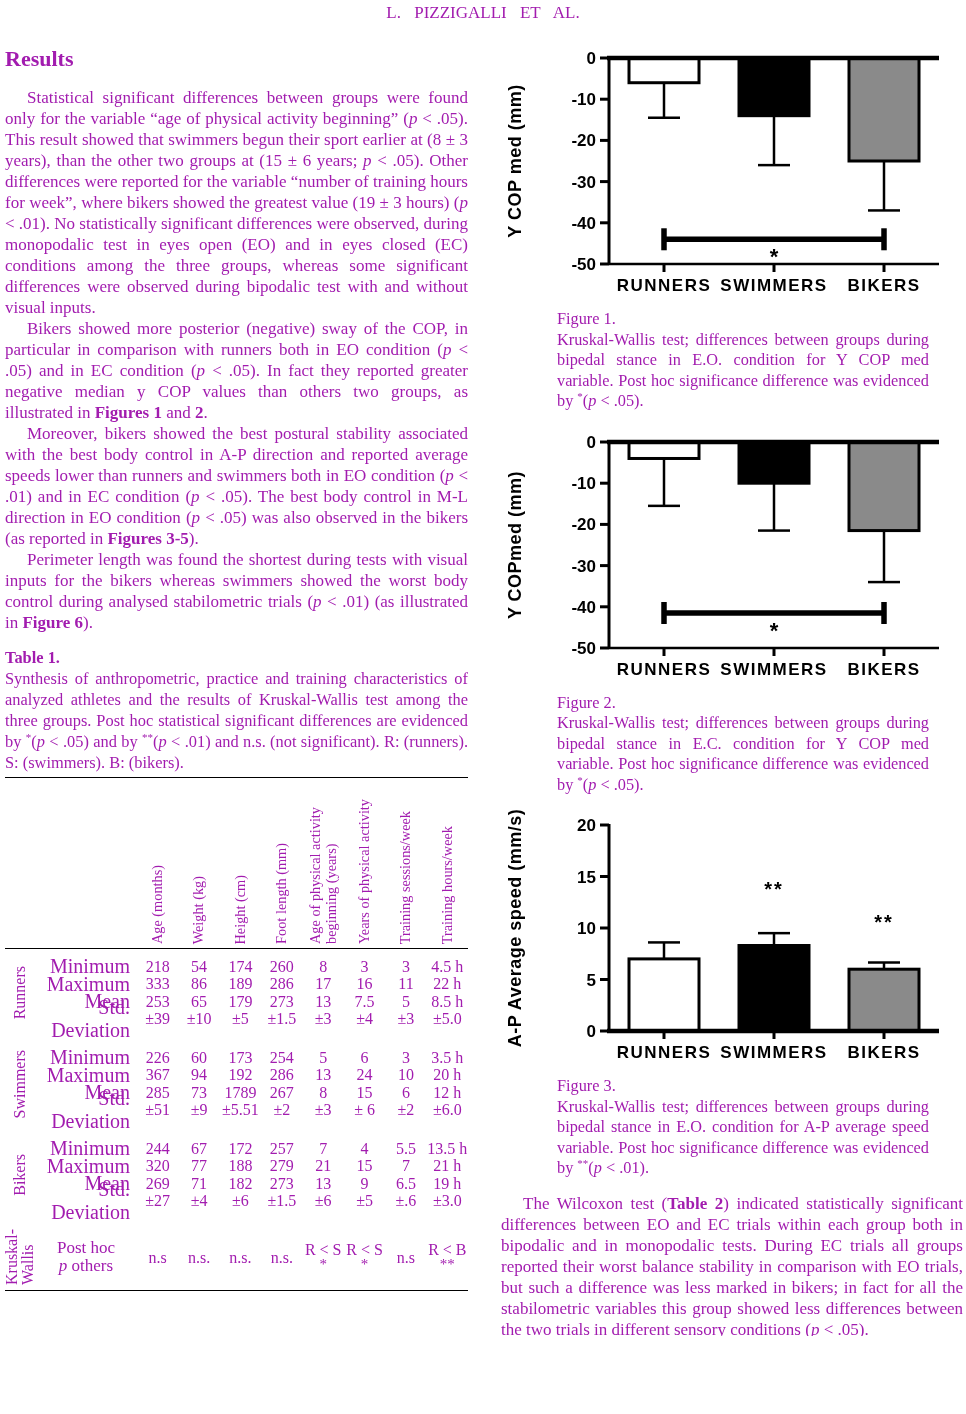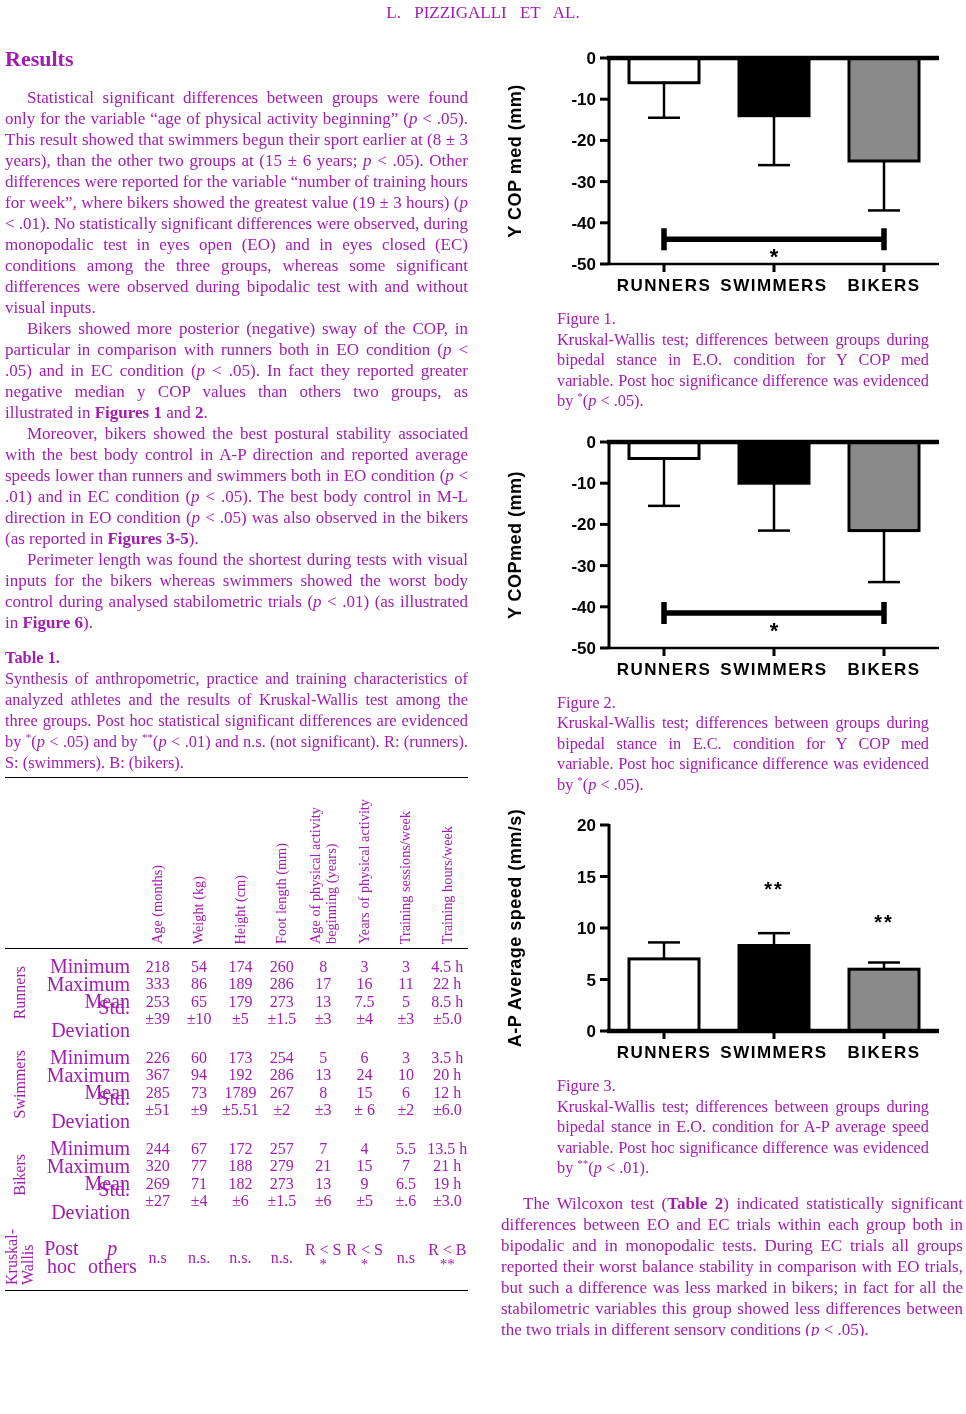--- a/index.html
+++ b/index.html
@@ -21,22 +21,22 @@
   .vtext{writing-mode:vertical-rl;transform:rotate(180deg);font-size:14.3px;line-height:15.5px;
          white-space:pre-line;}
   .ggrid{grid-auto-rows:17.5px;align-items:center;}
   .g-first{padding-top:9px;margin-top:0;}
   .g-next{margin-top:21px;}
   .glabel{display:flex;align-items:center;justify-content:center;height:100%;}
   .glabel .vtext{font-size:16px;line-height:16px;}
   .rlabel{text-align:right;padding-right:7px;font-size:20px;}
   .dcell{text-align:center;font-size:16px;}
   .kwgrid{margin-top:16px;padding:8px 0 10px 0;border-bottom:1.6px solid #000;grid-auto-rows:46px;}
-  .kwlabel{display:flex;align-items:center;justify-content:center;
-         text-align:center;font-size:20px;line-height:18px;}
+  .kwlabel{display:flex;flex-direction:column;align-items:center;justify-content:center;
+         text-align:center;font-size:17px;line-height:18px;}
   .kwcell{display:flex;flex-direction:column;align-items:center;justify-content:center;
          font-size:16px;line-height:15px;}
   .kwcell .sub{font-size:15px;}
   svg text{font-family:"Liberation Sans",sans-serif;font-weight:bold;fill:#000;}
   .figcap{margin:5px 0 14px 56px;width:372px;font-size:16.3px;line-height:20.5px;text-align:justify;}
   .figcap-title{font-weight:normal;}
   .rc-text{margin-top:4px;}
   .page-num{position:absolute;left:6px;top:1380px;font-size:16.5px;}
   .license{position:absolute;right:6px;top:1380px;font-size:14px;}
 </style>

